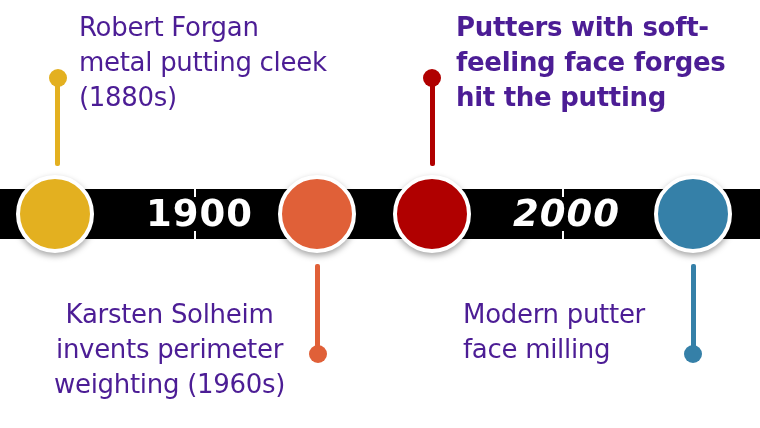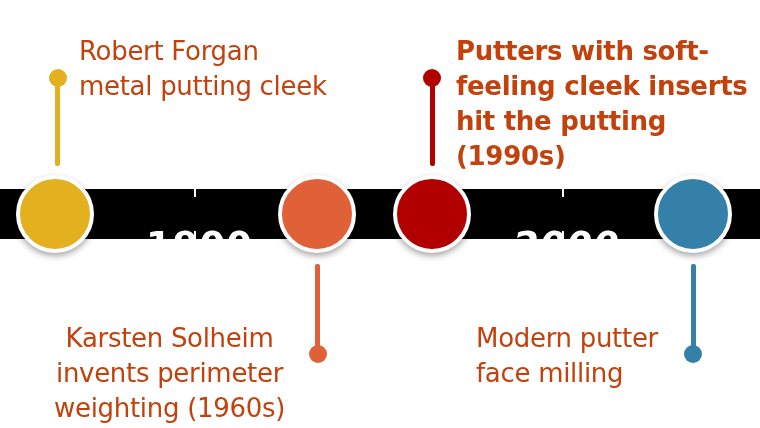--- a/index.html
+++ b/index.html
@@ -4,31 +4,31 @@
   <style>
     html, body { margin: 0; padding: 0; }
     body {
       width: 760px; height: 428px; background: #ffffff; position: relative; overflow: hidden;
       font-family: "DejaVu Sans", sans-serif;
     }
     .bar { position: absolute; left: 0; top: 189px; width: 760px; height: 50px; background: #000000; }
     .tick { position: absolute; width: 2px; background: #ffffff; }
     .decade {
       position: absolute; top: 192px; color: #ffffff; font-weight: bold; font-size: 37px;
-      line-height: 44px; letter-spacing: 1px; font-family: "DejaVu Sans", sans-serif; margin-top: 32px;
+      line-height: 44px; letter-spacing: 1px; font-family: "DejaVu Sans", sans-serif;
     }
     .node {
       position: absolute; width: 70px; height: 70px; border-radius: 50%;
       border: 4px solid #ffffff; box-shadow: 0 3px 6px rgba(0,0,0,0.35);
     }
     .stem { position: absolute; width: 5px; border-radius: 2px; }
     .dot { position: absolute; width: 18px; height: 18px; border-radius: 50%; }
     .label {
-      position: absolute; color: #c2410c; font-size: 26px; line-height: 35px;
-      font-family: "DejaVu Sans", sans-serif; white-space: nowrap; letter-spacing: -0.3px; margin-top: 24px;
+      position: absolute; color: #4c1d95; font-size: 26px; line-height: 35px;
+      font-family: "DejaVu Sans", sans-serif; white-space: nowrap; letter-spacing: -0.3px;
     }
     .label span { display: block; }
   </style>
 </head>
 <body>
 
 <div>
   <div class="bar"></div>
 
   <div class="tick" style="left:194px; top:189px; height:8px;"></div>
@@ -38,41 +38,41 @@
 
   <div class="decade" style="left:146px;">1900</div>
   <div class="decade" style="left:513px;font-style:italic;">2000</div>
 
   <div class="stem" style="left:55px; top:78px; height:88px; background:#e3b020;"></div>
   <div class="dot" style="left:49px; top:69px; background:#e3b020;"></div>
   <div class="node" style="left:16px; top:175px; background:#e3b020;"></div>
   <div class="label" style="left:79px; top:10px;">
     <span>Robert Forgan</span>
     <span>metal putting cleek</span>
+    <span>(1880s)</span>
   </div>
 
   <div class="node" style="left:278px; top:175px; background:#e06038;"></div>
   <div class="stem" style="left:315px; top:264px; height:88px; background:#e06038;"></div>
   <div class="dot" style="left:309px; top:345px; background:#e06038;"></div>
   <div class="label" style="left:54px; top:297px;text-align:center;">
     <span>Karsten Solheim</span>
     <span>invents perimeter</span>
     <span>weighting (1960s)</span>
   </div>
 
   <div class="stem" style="left:430px; top:78px; height:88px; background:#b00000;"></div>
   <div class="dot" style="left:423px; top:69px; background:#b00000;"></div>
   <div class="node" style="left:393px; top:175px; background:#b00000;"></div>
   <div class="label" style="left:456px; top:10px;font-weight:bold;">
     <span>Putters with soft-</span>
-    <span>feeling cleek inserts</span>
+    <span>feeling face forges</span>
     <span>hit the putting</span>
-    <span>(1990s)</span>
   </div>
 
   <div class="node" style="left:654px; top:175px; background:#3580a8;"></div>
   <div class="stem" style="left:691px; top:264px; height:88px; background:#3580a8;"></div>
   <div class="dot" style="left:684px; top:345px; background:#3580a8;"></div>
-  <div class="label" style="left:476px; top:297px;">
+  <div class="label" style="left:463px; top:297px;">
     <span>Modern putter</span>
     <span>face milling</span>
   </div>
 </div>
 
 </body></html>

